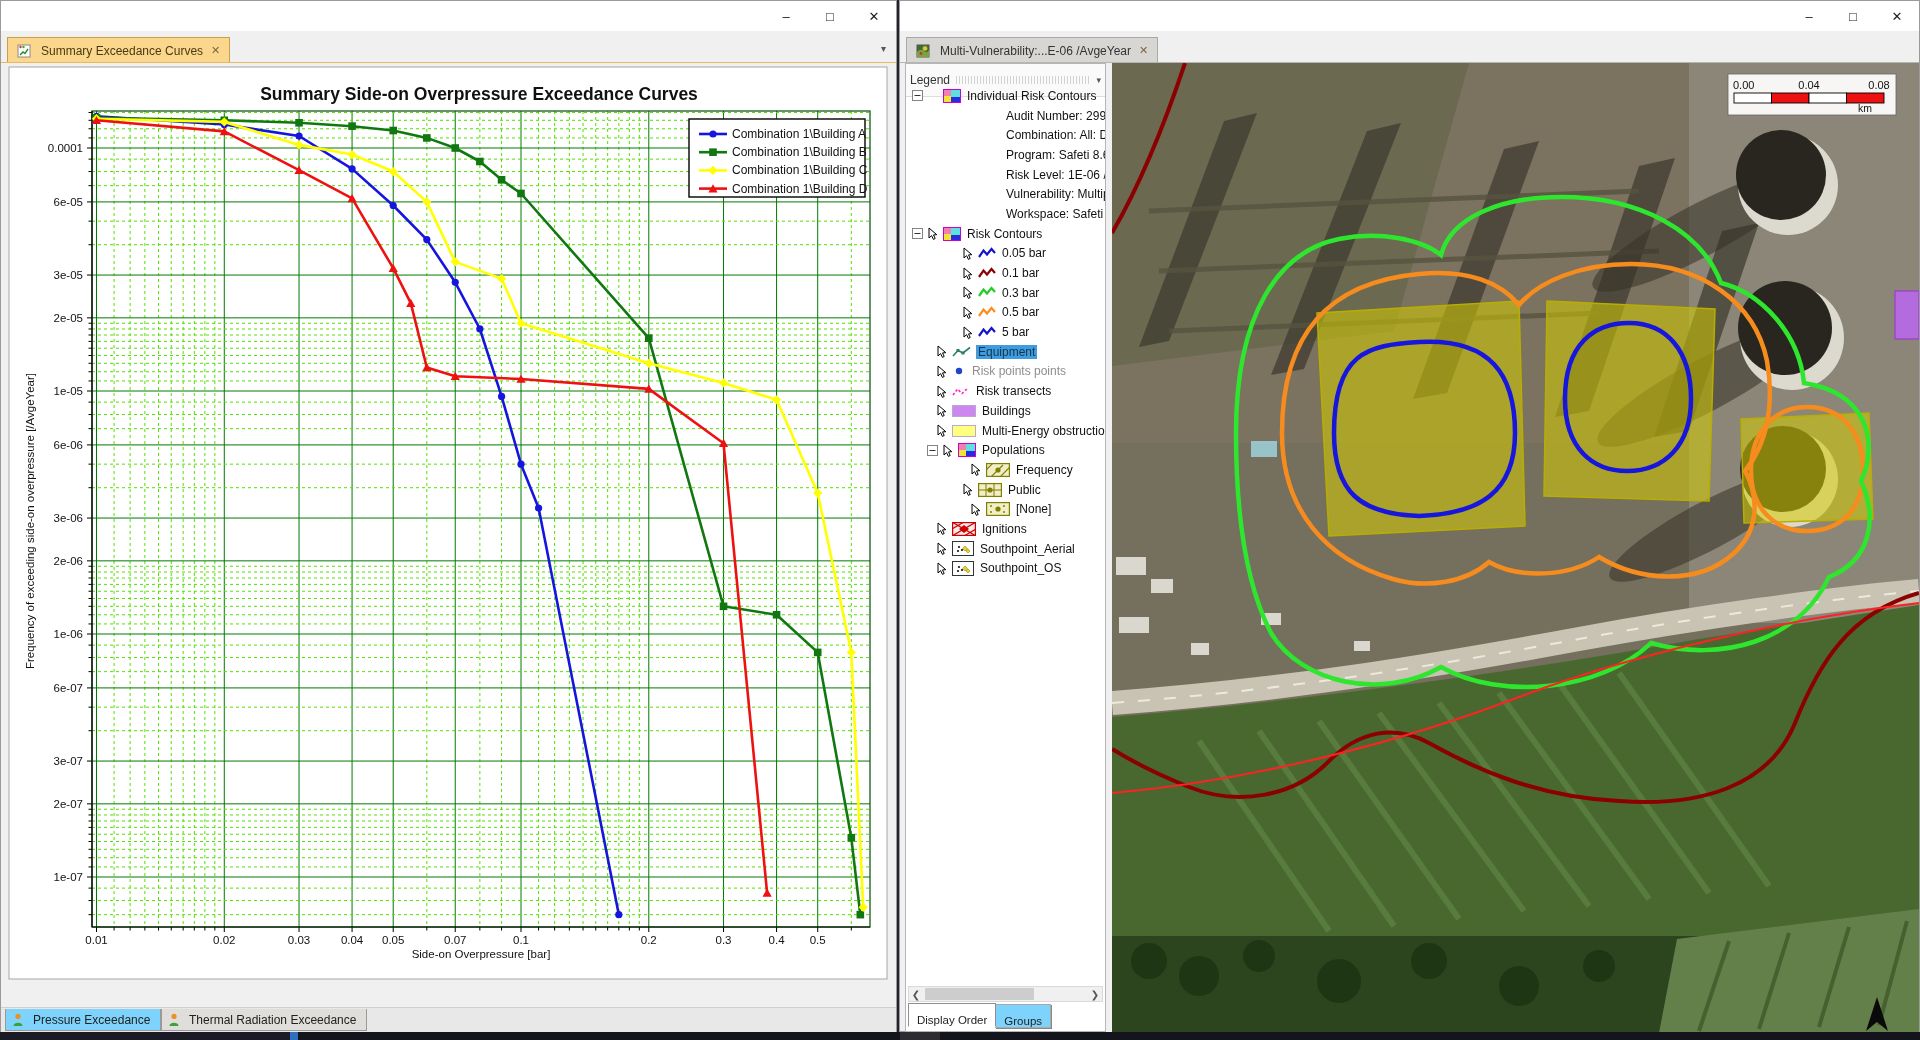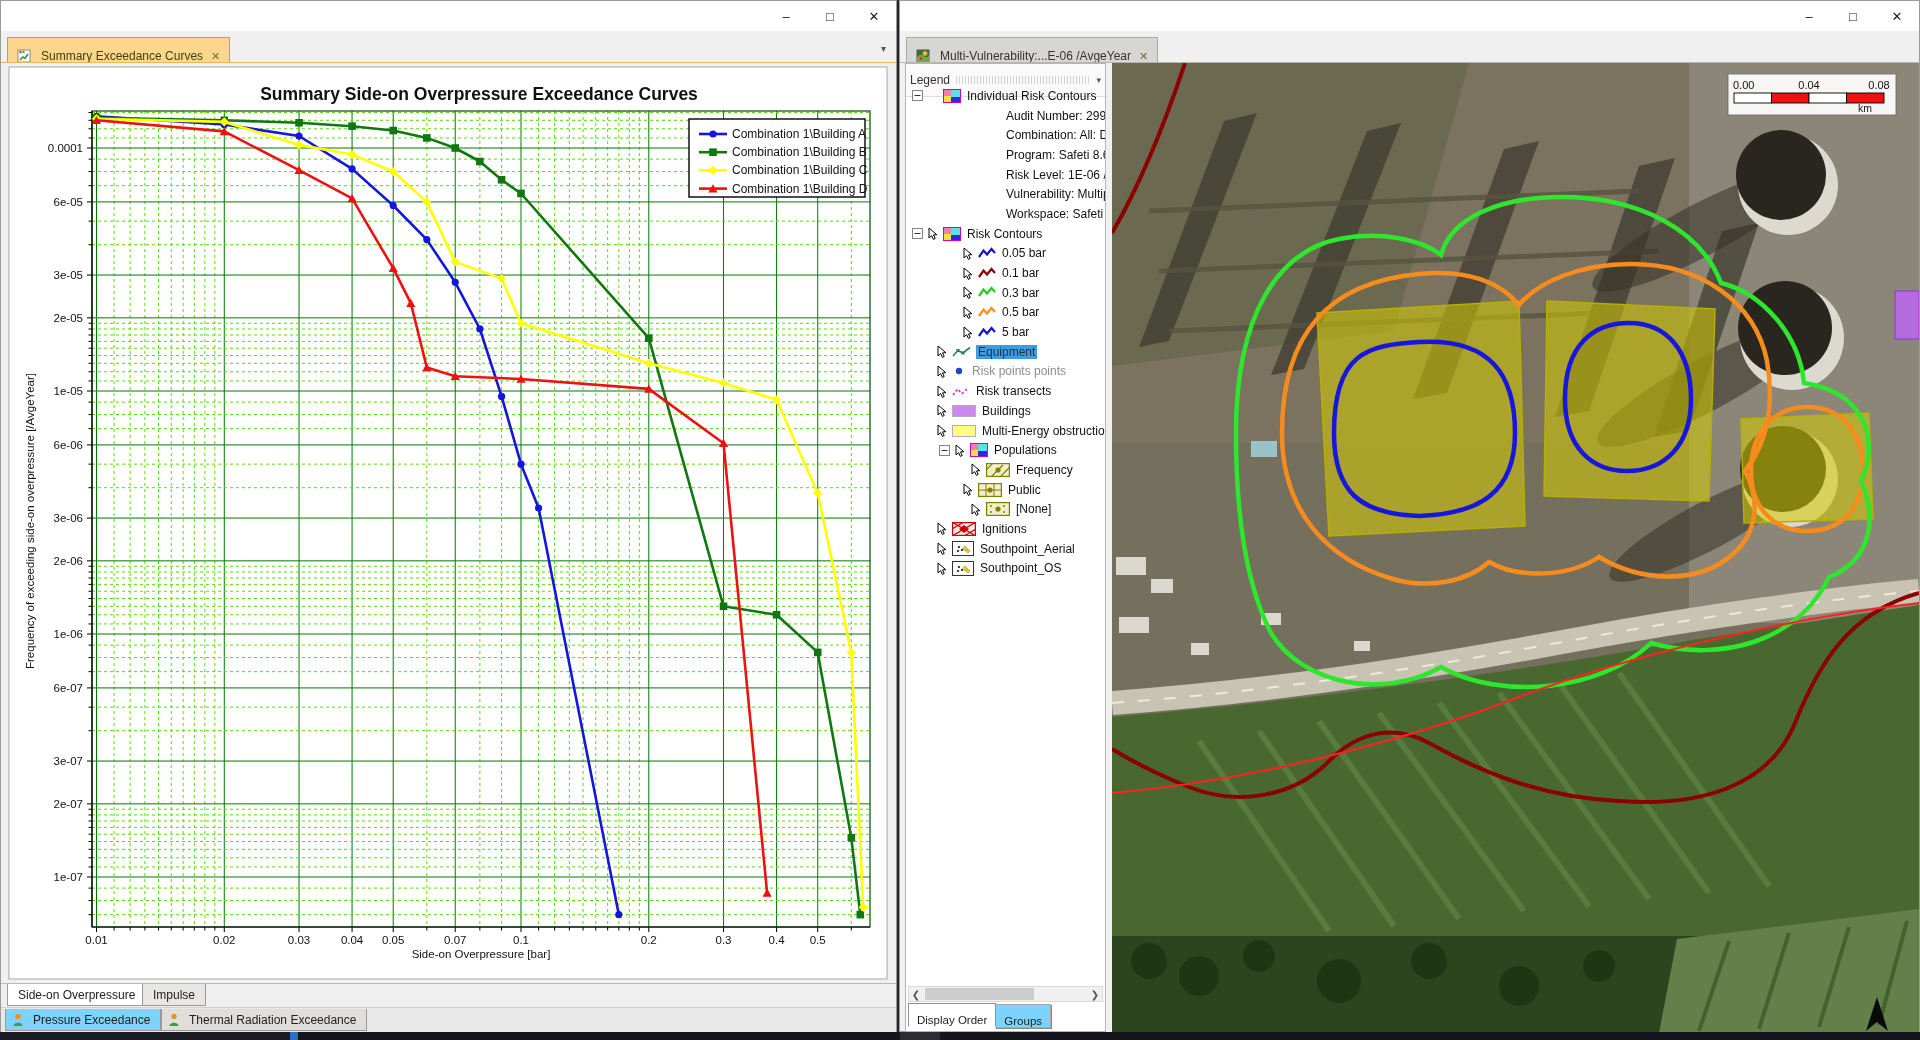--- a/index.html
+++ b/index.html
@@ -5,21 +5,21 @@
   html,body{margin:0;padding:0;width:1920px;height:1040px;background:#23232b;overflow:hidden;
     font-family:"Liberation Sans",sans-serif;-webkit-font-smoothing:antialiased;}
   .window{position:absolute;background:#f0f0f0;border:1px solid #9a9a9a;box-sizing:border-box;}
   #win-left{left:0;top:0;width:897px;height:1032px;}
   #win-right{left:899px;top:0;width:1021px;height:1032px;}
   .titlebar{position:absolute;left:0;top:0;right:0;height:30px;background:#ffffff;border-bottom:1px solid #e4e4e4;}
   .winbtns{position:absolute;right:0;top:0;height:30px;display:flex;}
   .winbtn{width:44px;height:30px;display:flex;align-items:center;justify-content:center;
     font-size:13px;color:#222;cursor:default;}
   .tabstrip{position:absolute;left:0;top:30px;right:0;height:32px;background:#f0f0f0;}
-  .doc-tab{position:absolute;left:6px;top:6px;height:25px;display:inline-flex;align-items:flex-end;
+  .doc-tab{position:absolute;left:6px;top:6px;height:25px;display:inline-flex;align-items:center;
     padding:0 9px;font-size:12px;color:#4a3a10;border:1px solid #c99f4a;border-bottom:none;gap:6px;}
   .doc-tab.orange{background:#fbd68d;}
   .doc-tab.gray{background:#d8d6d3;border-color:#a9a9a9;color:#333;}
   .tab-underline-orange{position:absolute;left:0;right:0;top:31px;height:2px;background:#e9b960;}
   .tab-underline-gray{position:absolute;left:0;right:0;top:31px;height:1px;background:#b5b5b5;}
   .tab-close{font-size:11px;color:#7a6840;margin-left:2px;}
   .tab-dd{position:absolute;right:10px;top:12px;font-size:10px;color:#555;}
   #chart-host{position:absolute;left:0;top:62px;width:895px;height:920px;background:#f0f0f0;}
   #chart-svg{position:absolute;left:0;top:0;}
   .inner-tabs{position:absolute;left:0;top:982px;right:0;height:24px;background:#f0f0f0;border-top:1px solid #b9b9b9;}
@@ -395,28 +395,20 @@
           <path d="M712,164.8 L716.6,169.4 L712,174 L707.4,169.4 Z" fill="#ffff00"></path>
           <text x="731" y="173.4" font-size="12" fill="#111">Combination 1\Building C</text>
           <line x1="698" y1="187.6" x2="726" y2="187.6" stroke="#ee1111" stroke-width="2.6"></line>
           <path d="M712,183.2 L716.6,191.4 L707.4,191.4 Z" fill="#ee1111"></path>
           <text x="731" y="191.6" font-size="12" fill="#111">Combination 1\Building D</text>
         </g>
       <text x="480" y="957" text-anchor="middle" font-size="11.5" fill="#111">Side-on Overpressure [bar]</text>
       <text x="33" y="520" text-anchor="middle" font-size="11.5" fill="#111" transform="rotate(-90 33 520)">Frequency of exceeding side-on overpressure [/AvgeYear]</text>
     </svg>
   </div>
-  <div class="inner-tabs">
-    <div class="itab active" style="left:6px">
-      <span>Side-on Overpressure</span>
-      </div>
-    <div class="itab" style="left:141px">
-      <span>Impulse</span>
-      </div>
-  </div>
   <div class="outer-tabs">
     <div class="otab active" style="left:4px">
       <span class="ticon">
         <svg width="12" height="13">
             <circle cx="6" cy="3.4" r="2.6" fill="#e8922a"></circle>
             <path d="M1.5,13 C1.5,8.6 10.5,8.6 10.5,13 Z" fill="#3f9e3f"></path>
           </svg>
       </span>
       <span>Pressure Exceedance</span>
       </div>
@@ -648,21 +640,21 @@
               <path d="M2,1 L2,11 L4.6,8.6 L6.4,12.4 L8.2,11.5 L6.5,7.9 L9.8,7.7 Z" fill="#fff" stroke="#000"></path>
             </svg>
           </span>
           <span class="ticon">
             <svg width="24" height="12">
               <rect x="0.5" y="0.5" width="23" height="11" fill="#ffff80" stroke="#b9a8cf"></rect>
             </svg>
           </span>
           <span class="lbl">Multi-Energy obstructions</span>
         </div>
-        <div class="trow" style="padding-left: 21px; margin-left: 12px;">
+        <div class="trow" style="padding-left: 21px;">
           <span class="ticon">
             <svg width="11" height="11">
               <rect x="0.5" y="0.5" width="10" height="10" fill="#fff" stroke="#848484"></rect>
               <line x1="2.5" y1="5.5" x2="8.5" y2="5.5" stroke="#333"></line>
             </svg>
           </span>
           <span class="ticon">
             <svg width="12" height="13">
               <path d="M2,1 L2,11 L4.6,8.6 L6.4,12.4 L8.2,11.5 L6.5,7.9 L9.8,7.7 Z" fill="#fff" stroke="#000"></path>
             </svg>

